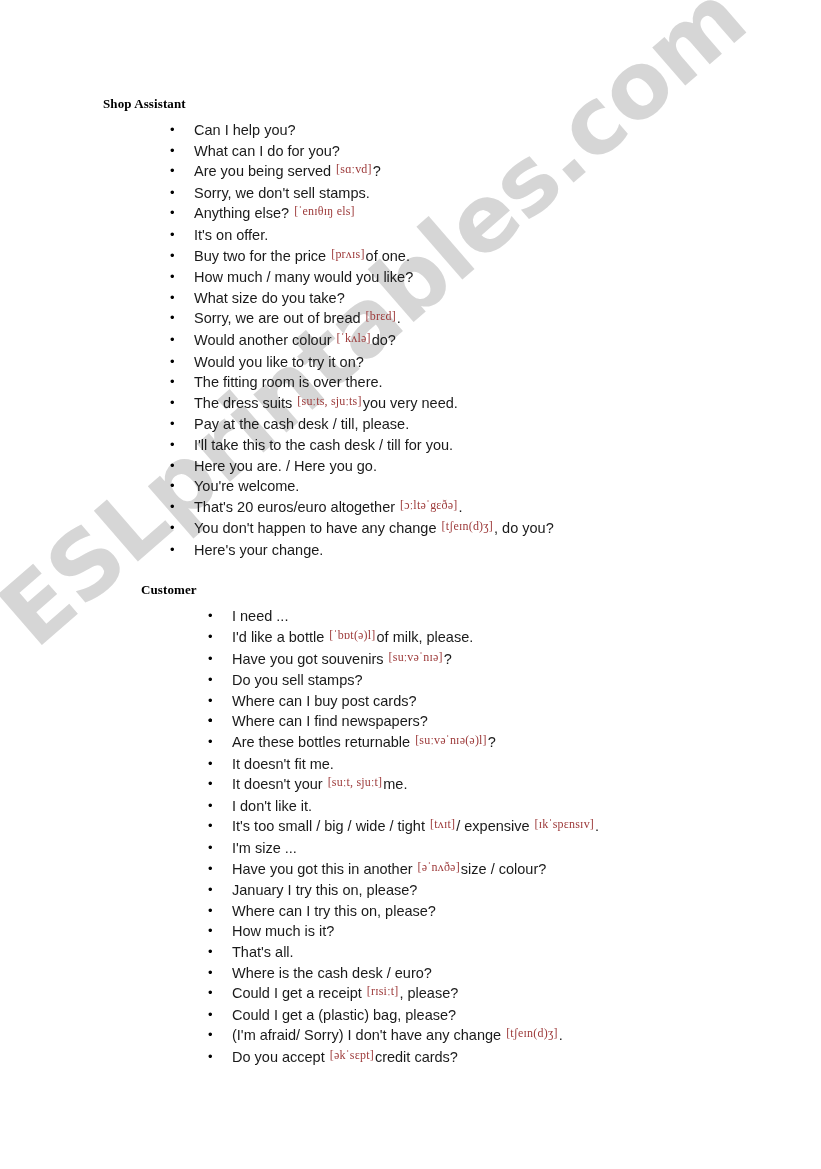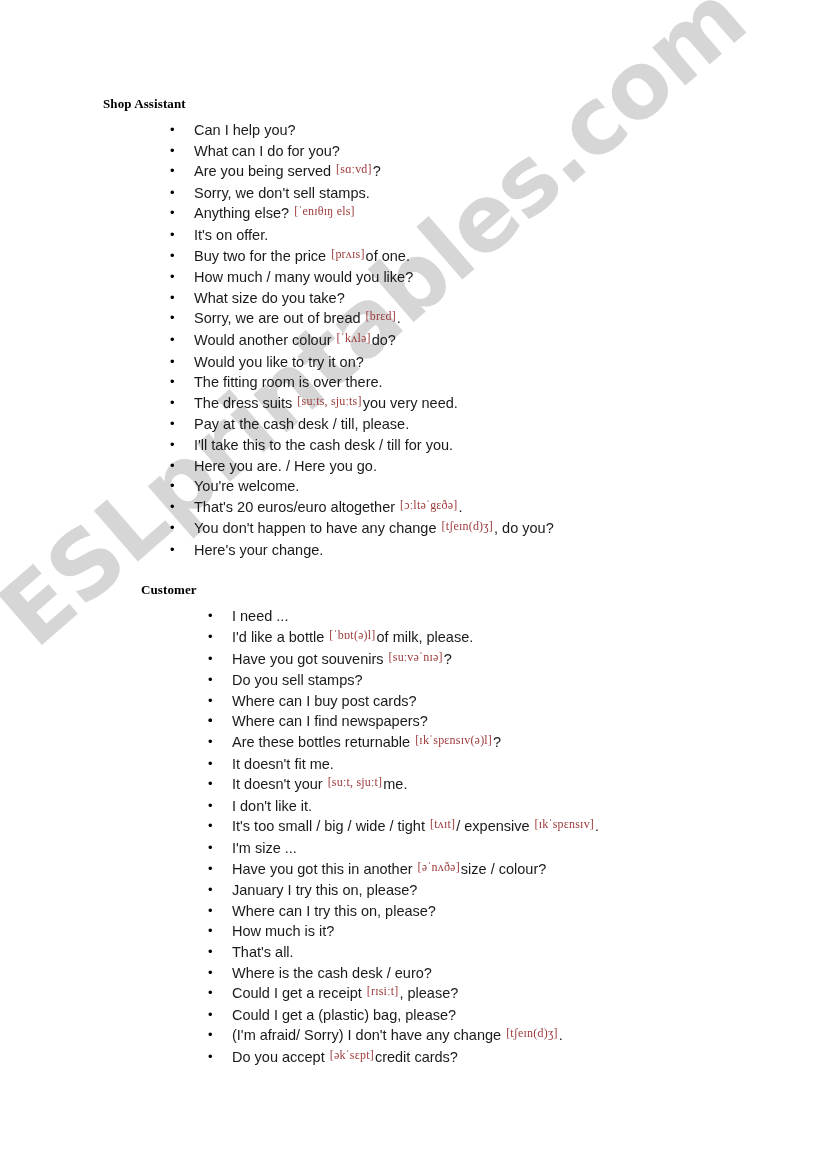--- a/index.html
+++ b/index.html
@@ -138,21 +138,21 @@
         <div class="section">
           <div class="section-title">Customer</div>
           <ul class="phrase-list">
             <li class="phrase"><span class="bullet">•</span><span>I need ...</span></li>
             <li class="phrase"><span class="bullet">•</span><span>I'd like a bottle </span><span class="ipa">[ˈbɒt(ə)l]</span><span>of milk, please.</span></li>
             <li class="phrase"><span class="bullet">•</span><span>Have you got souvenirs </span><span class="ipa">[suːvəˈnɪə]</span><span>?</span></li>
             <li class="phrase"><span class="bullet">•</span><span>Do you sell stamps?</span></li>
             <li class="phrase"><span class="bullet">•</span><span>Where can I buy post cards?</span></li>
             <li class="phrase"><span class="bullet">•</span></li>
             <li class="phrase"><span class="bullet">•</span><span>Where can I find newspapers?</span></li>
-            <li class="phrase"><span class="bullet">•</span><span>Are these bottles returnable </span><span class="ipa">[ɪkˈspɛnsɪv(ə)l]</span><span>?</span></li>
+            <li class="phrase"><span class="bullet">•</span><span>Are these bottles returnable </span><span class="ipa">[suːvəˈnɪə(ə)l]</span><span>?</span></li>
             <li class="phrase"><span class="bullet">•</span><span>It doesn't fit me.</span></li>
             <li class="phrase"><span class="bullet">•</span><span>It doesn't your </span><span class="ipa">[suːt, sjuːt]</span><span>me.</span></li>
             <li class="phrase"><span class="bullet">•</span><span>I don't like it.</span></li>
             <li class="phrase"><span class="bullet">•</span><span>It's too small / big / wide / tight </span><span class="ipa">[tʌɪt]</span><span>/ expensive </span><span class="ipa">[ɪkˈspɛnsɪv]</span><span>.</span></li>
             <li class="phrase"><span class="bullet">•</span><span>I'm size ...</span></li>
             <li class="phrase"><span class="bullet">•</span><span>Have you got this in another </span><span class="ipa">[əˈnʌðə]</span><span>size / colour?</span></li>
             <li class="phrase"><span class="bullet">•</span><span>January I try this on, please?</span></li>
             <li class="phrase"><span class="bullet">•</span><span>Where can I try this on, please?</span></li>
             <li class="phrase"><span class="bullet">•</span><span>How much is it?</span></li>
             <li class="phrase"><span class="bullet">•</span><span>That's all.</span></li>

